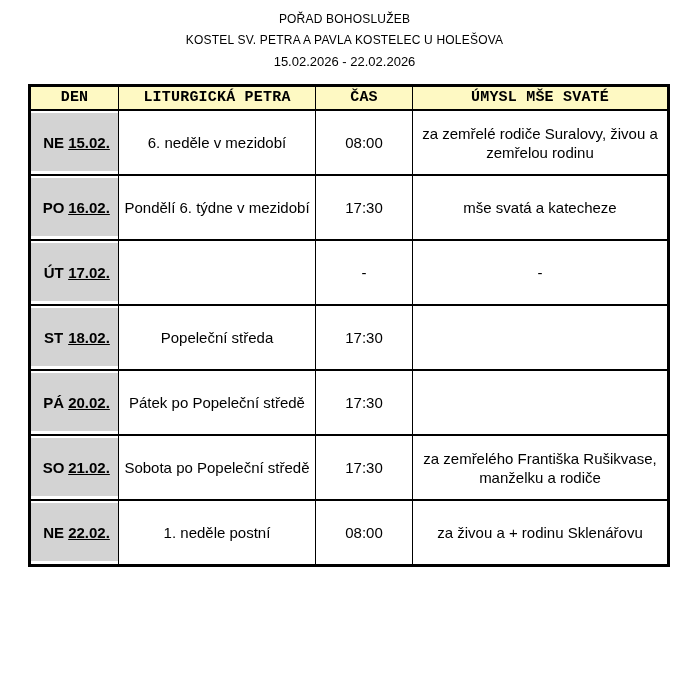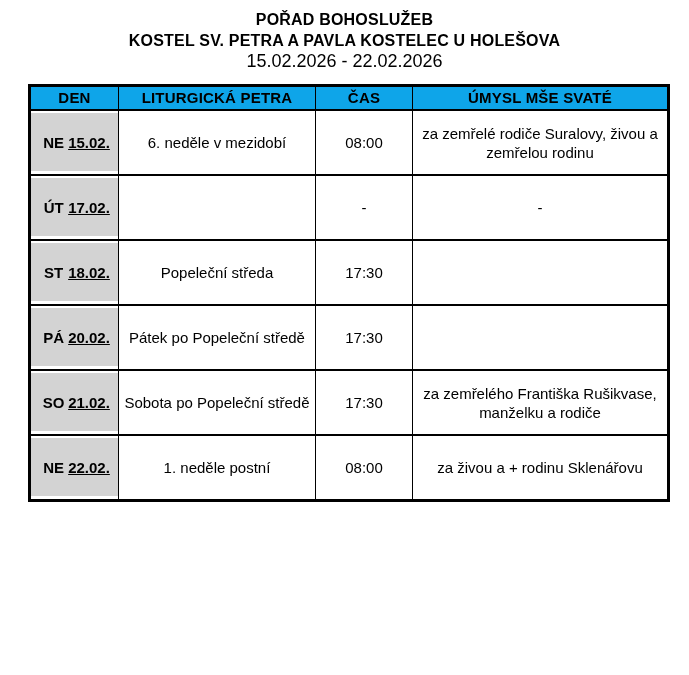--- a/index.html
+++ b/index.html
@@ -12,46 +12,47 @@
     height: 675px;
     font-family: "Liberation Sans", sans-serif;
     color: #000000;
     overflow: hidden;
   }
   .titles {
     text-align: center;
     padding-top: 9px;
   }
   .title-main, .title-sub {
-    font-size: 16px;
-    font-weight: bold;
+    font-size: 12px;
+    font-weight: normal;
     line-height: 21px;
     letter-spacing: 0.2px;
   }
   .title-date {
-    font-size: 18px;
+    font-size: 13px;
     font-weight: normal;
     line-height: 21px;
   }
   table.schedule {
     margin: 12px 0 0 28px;
     width: 639px;
     table-layout: fixed;
     border-collapse: collapse;
     border: 3px solid #000000;
   }
   table.schedule th {
-    background: #0ea5e9;
+    background: #fef9c3;
     font-size: 15px;
     font-weight: bold;
     height: 19px;
     padding: 1px 0 2px 0;
     border: 1px solid #000000;
     border-bottom: 2px solid #000000;
     letter-spacing: 0.2px;
+    font-family: Liberation Mono, monospace;
   }
   table.schedule td {
     border: 1px solid #000000;
     border-top: 2px solid #000000;
     border-bottom: 2px solid #000000;
     font-size: 15px;
     text-align: center;
     vertical-align: middle;
     height: 63px;
     padding: 0 3px;
@@ -103,20 +104,26 @@
     </tr>
   </thead>
   <tbody>
     <tr>
       <td class="day-cell"><span class="day-abbr">NE</span><span>15.02.</span></td>
       <td class="celebration-cell">6. neděle v mezidobí</td>
       <td>08:00</td>
       <td class="intention-cell">za zemřelé rodiče Suralovy, živou a zemřelou rodinu</td>
     </tr>
     <tr>
+      <td class="day-cell"><span class="day-abbr">PO</span><span>16.02.</span></td>
+      <td class="celebration-cell">Pondělí 6. týdne v mezidobí</td>
+      <td>17:30</td>
+      <td class="intention-cell">mše svatá a katecheze</td>
+    </tr>
+    <tr>
       <td class="day-cell"><span class="day-abbr">ÚT</span><span>17.02.</span></td>
       <td class="celebration-cell"></td>
       <td>-</td>
       <td class="intention-cell">-</td>
     </tr>
     <tr>
       <td class="day-cell"><span class="day-abbr">ST</span><span>18.02.</span></td>
       <td class="celebration-cell">Popeleční středa</td>
       <td>17:30</td>
       <td class="intention-cell"></td>

